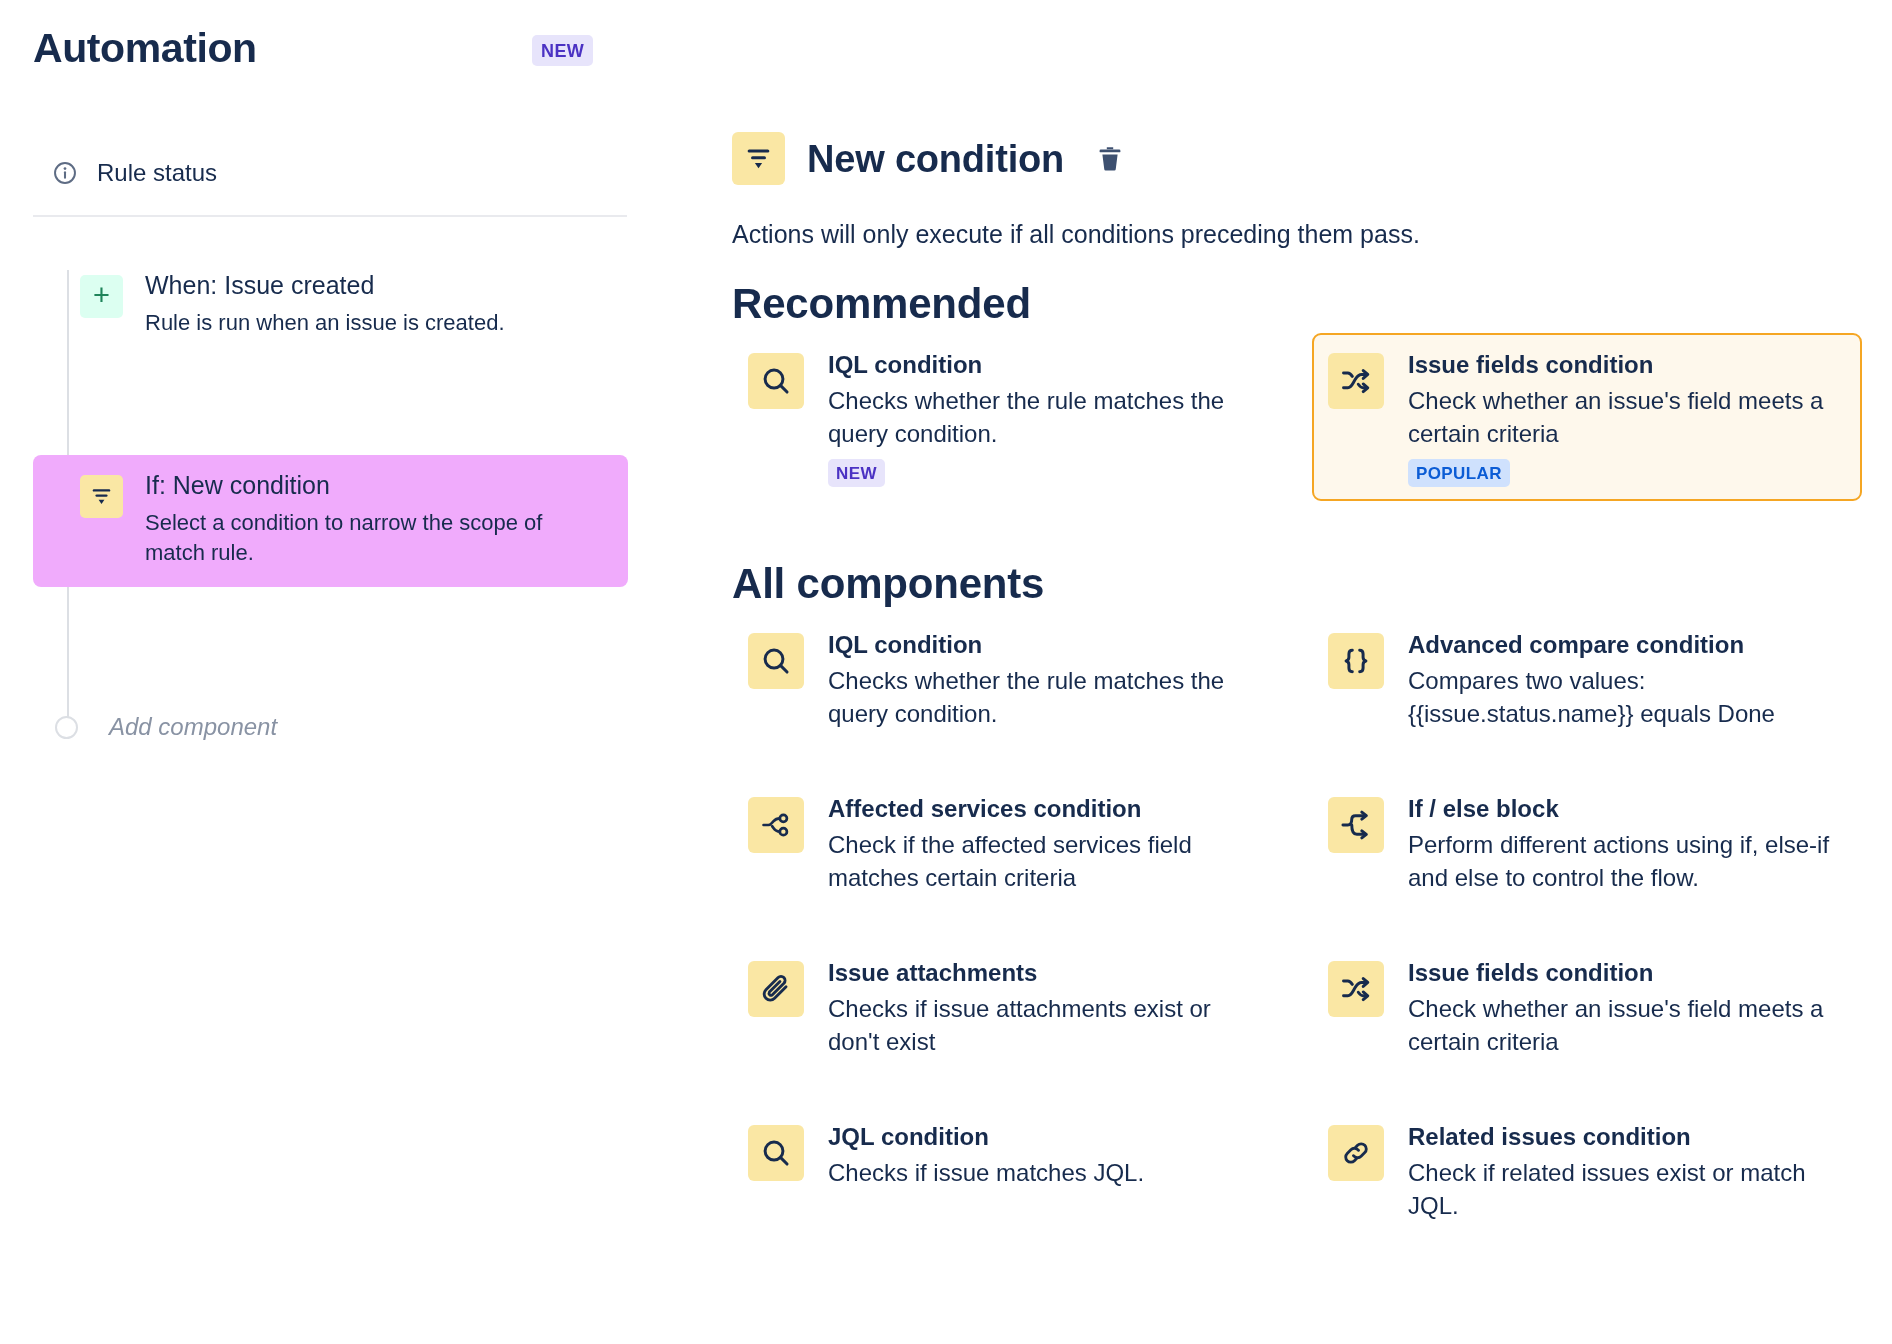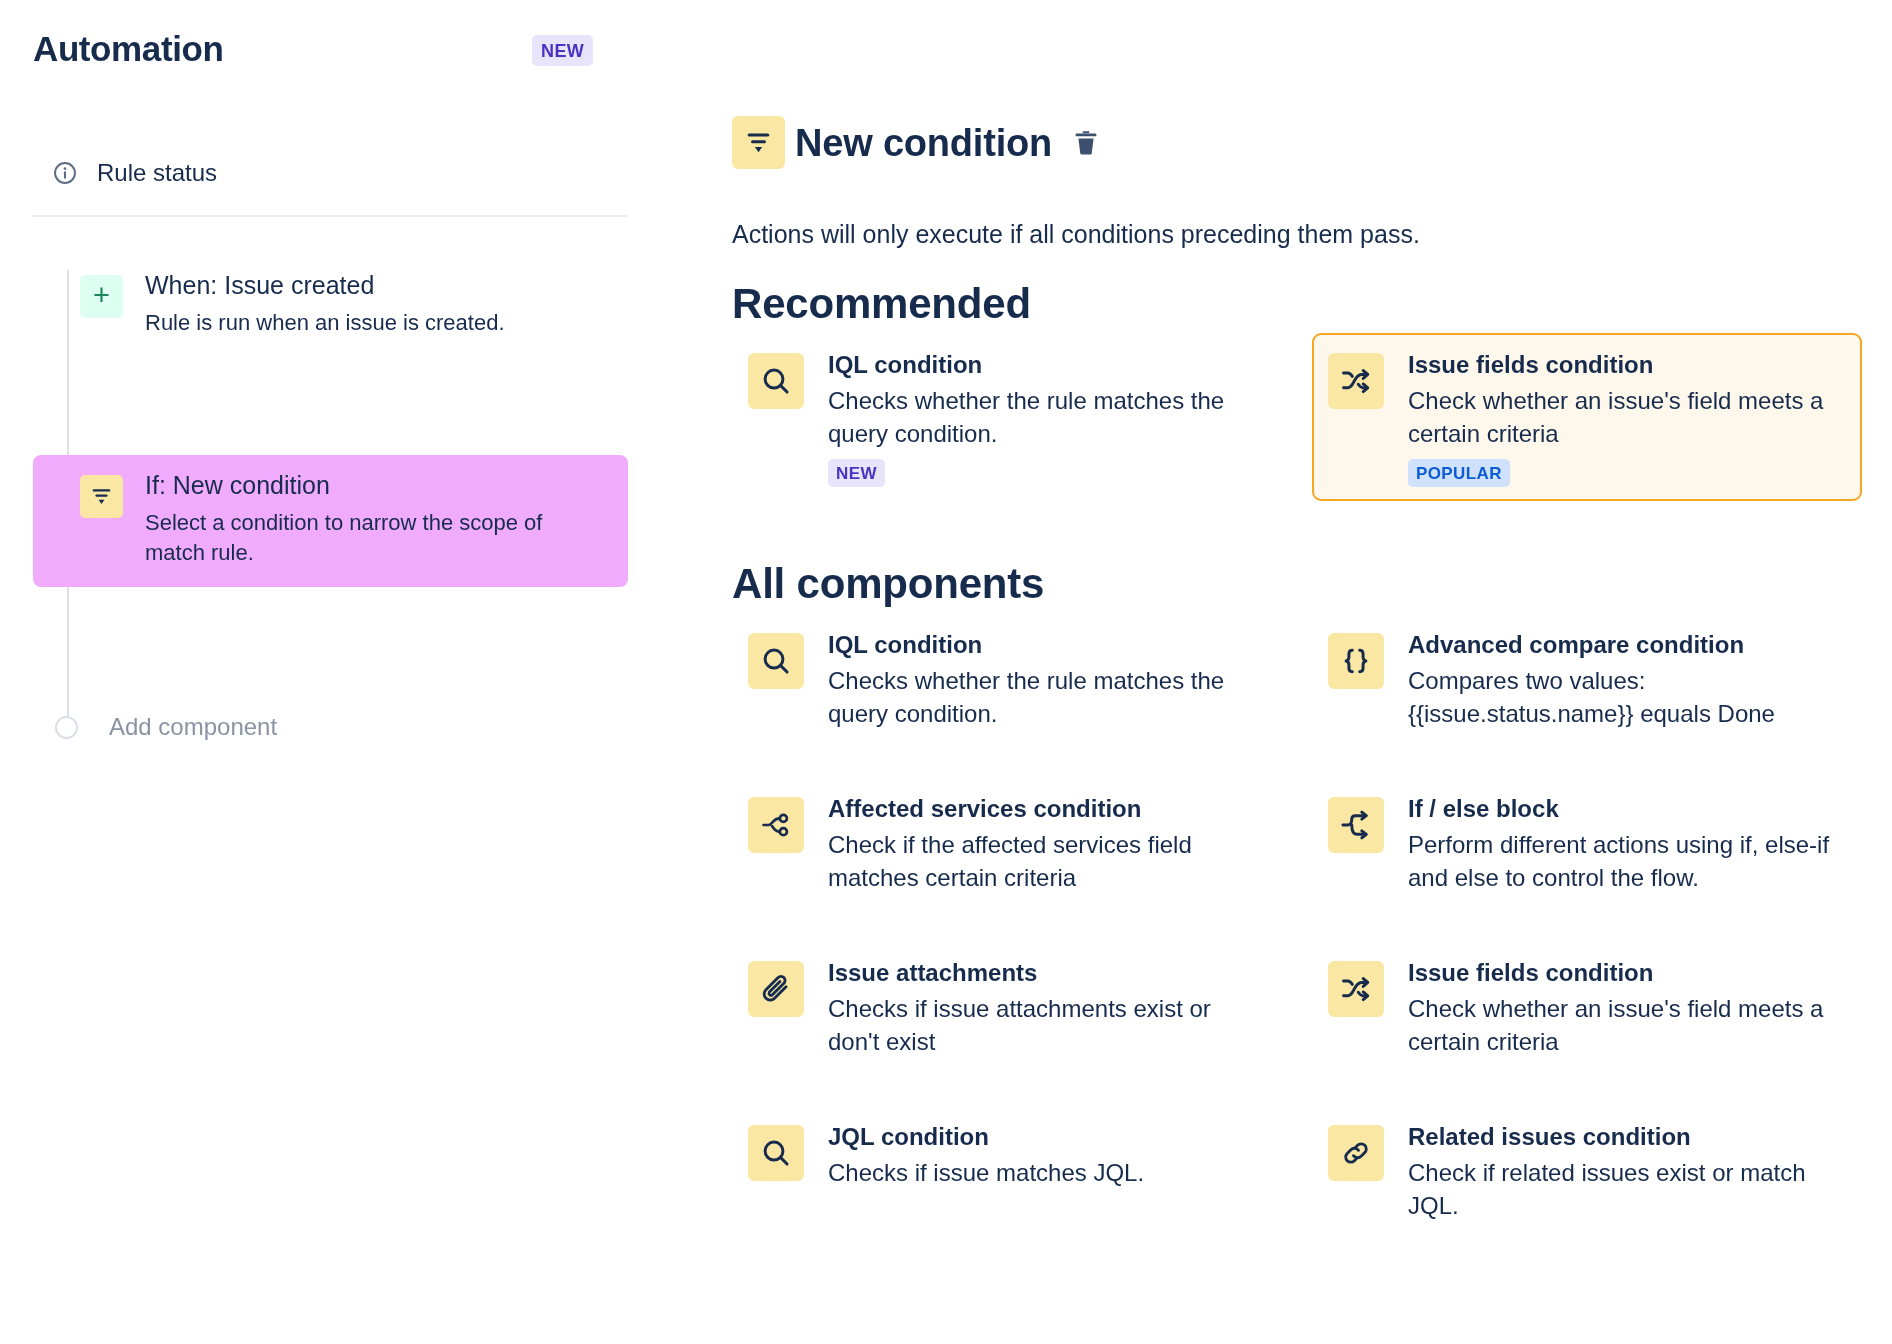--- a/index.html
+++ b/index.html
@@ -27,21 +27,21 @@
 
   .page-title-row {
     position: absolute;
     left: 33px; top: 22px;
     width: 560px;
     height: 52px;
     display: flex;
     align-items: center;
   }
   .page-title {
-    font-size: 35px;
+    font-size: 41px;
     font-weight: 700;
     color: #172B4D;
     letter-spacing: -0.4px;
     line-height: 1;
   }
   .badge {
     display: inline-block;
     border-radius: 5px;
     font-size: 18px;
     font-weight: 700;
@@ -142,20 +142,21 @@
     margin: 0;
   }
 
   .add-component {
     position: absolute;
     left: 55px;
     top: 715px;
     display: flex;
     align-items: center;
     gap: 18px;
+    font-style: italic;
   }
   .add-circle {
     width: 23px;
     height: 23px;
     border: 2px solid #DCDFE4;
     border-radius: 50%;
     background: #fff;
     box-sizing: border-box;
     flex: none;
   }
@@ -169,24 +170,24 @@
   
   .right-panel {
     position: absolute;
     left: 660px; top: 0;
     width: 1232px;
     height: 1344px;
   }
 
   .panel-header {
     position: absolute;
-    left: 72px; top: 116px;
-    display: flex;
-    align-items: center;
-    gap: 10px;
+    left: 72px; top: 132px;
+    display: flex;
+    align-items: center;
+    gap: 22px;
   }
   .header-icon {
     width: 53px;
     height: 53px;
     border-radius: 6px;
     background: #FAE7A4;
     display: flex;
     align-items: center;
     justify-content: center;
     flex: none;

